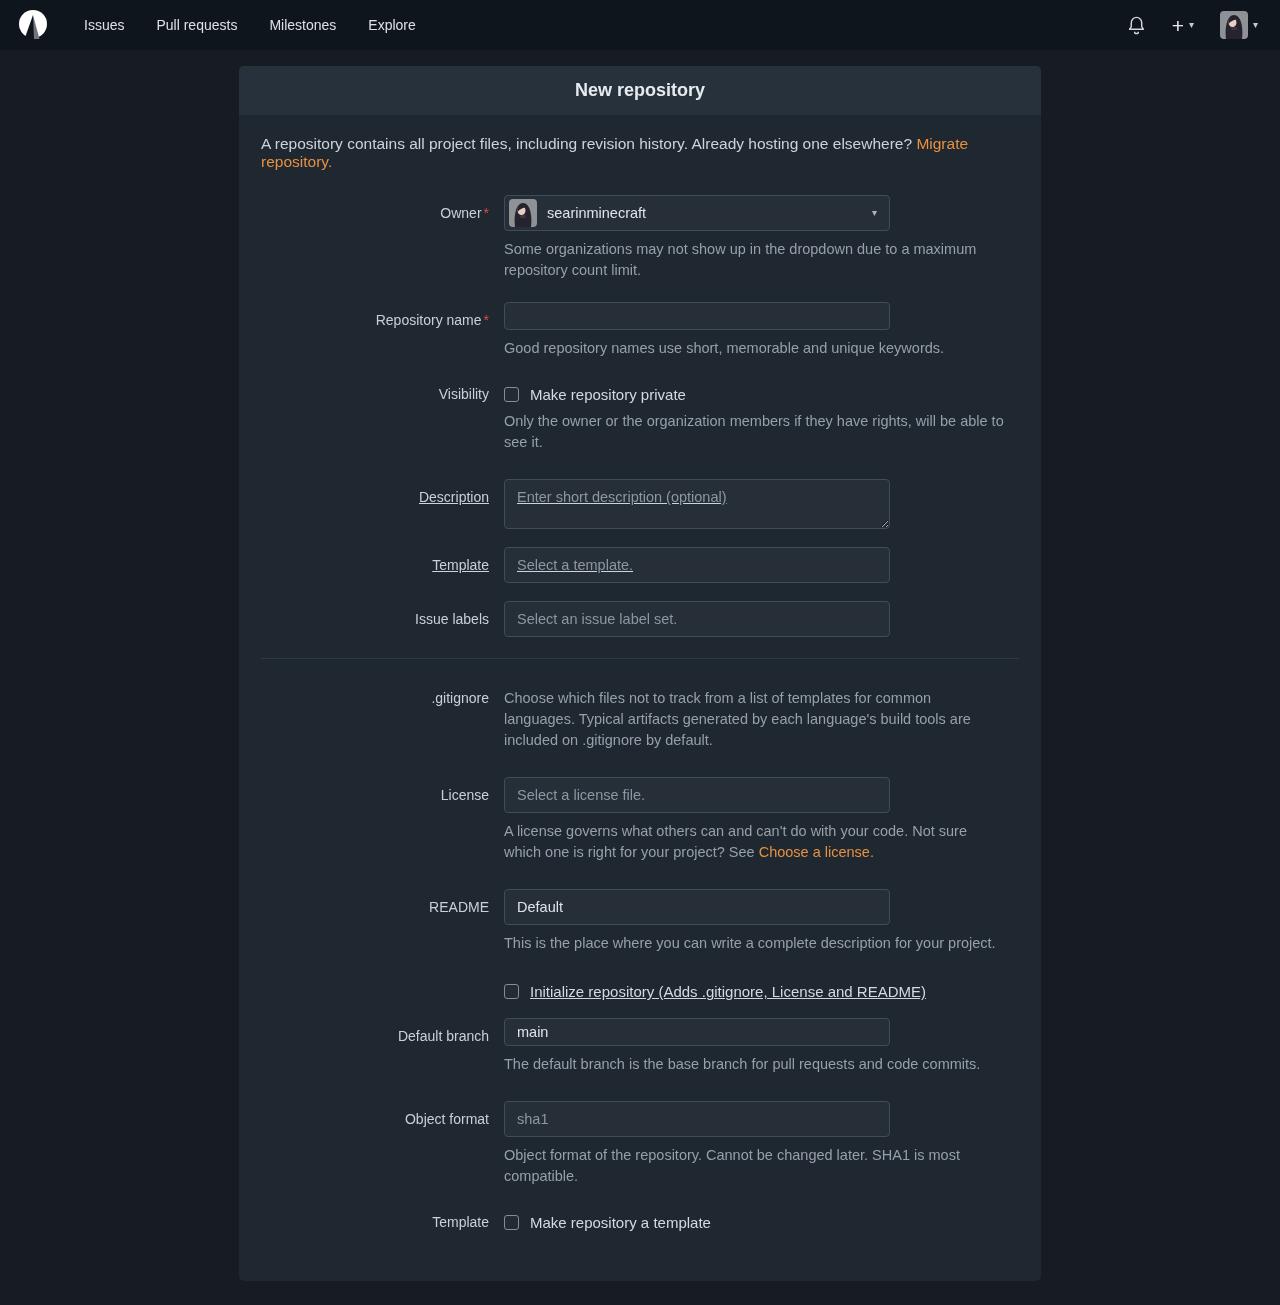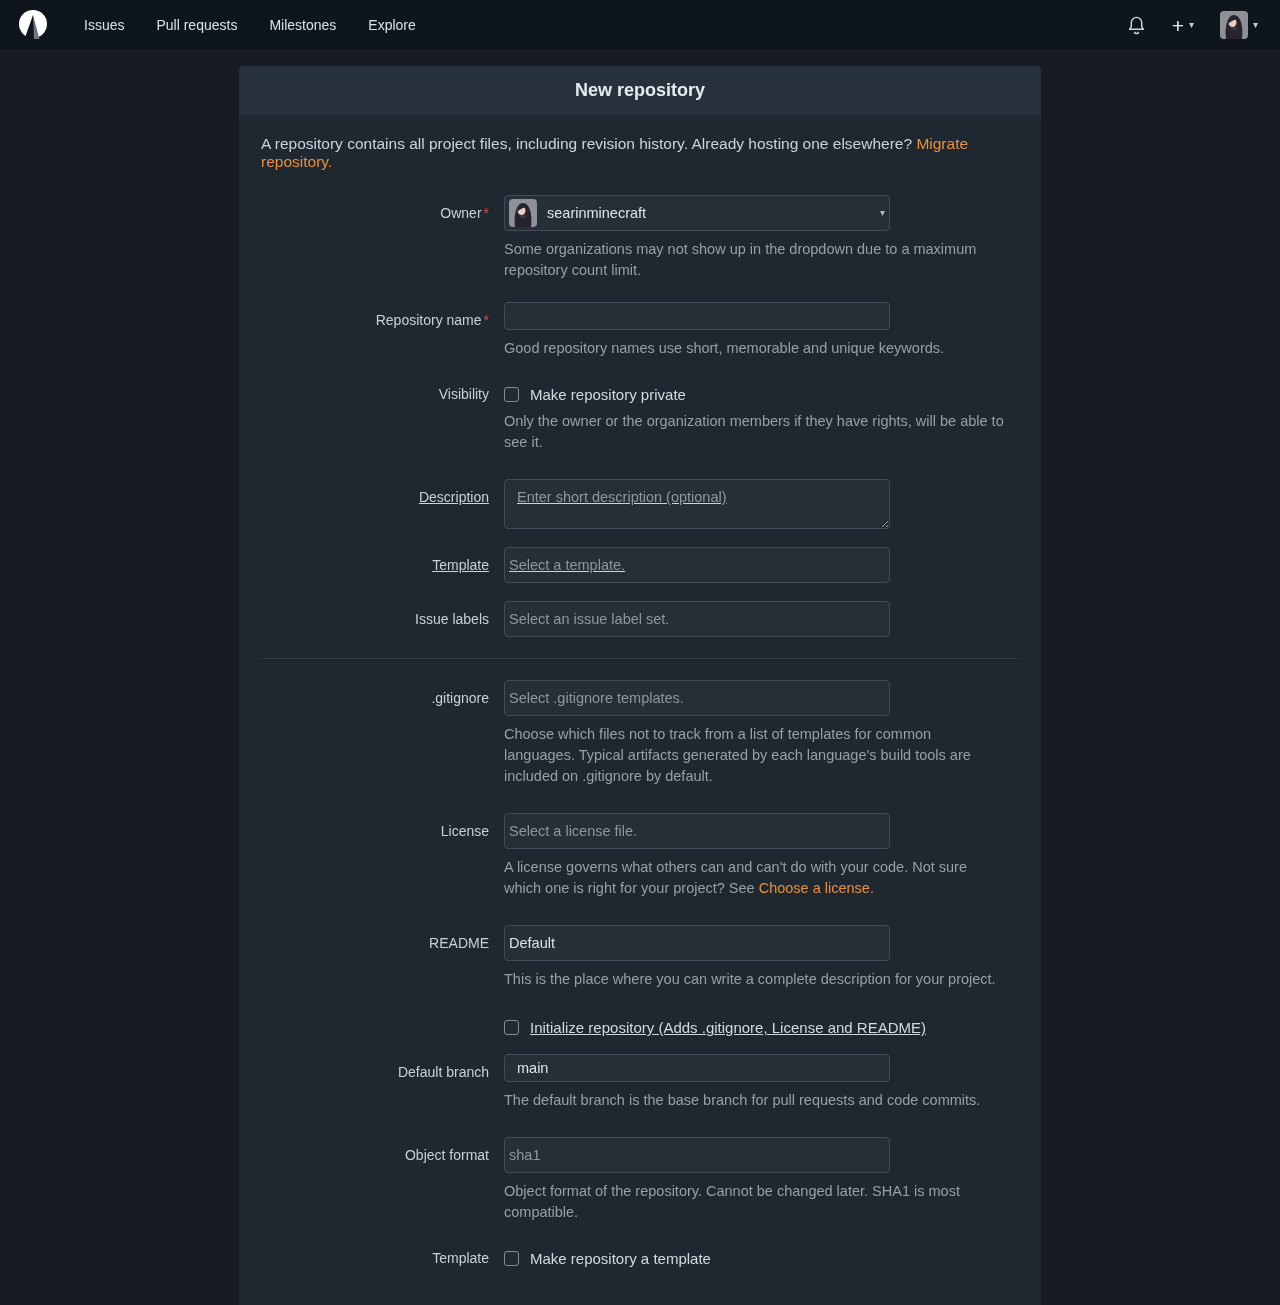--- a/index.html
+++ b/index.html
@@ -52,21 +52,21 @@
   .field-col { flex:1; min-width:0; }
   .req { color:#db4b4b; margin-left:2px; }
   .text-input, .selectbox, .textarea {
     width:386px; background:#262f38; border:1px solid #414c58; border-radius:4px;
     font-family:"Liberation Sans", sans-serif; font-size:14.5px; color:#dde3e9;
   }
   .text-input { height:28px; padding:0 12px; outline:none; }
   .text-input::placeholder { color:#8d97a1; }
   .textarea { height:50px; padding:9px 12px; resize:vertical; outline:none; display:block; }
   .textarea::placeholder { color:#8d97a1; }
-  .selectbox { height:36px; display:flex; align-items:center; padding:0 4px; cursor:pointer; }
+  .selectbox { height:36px; display:flex; align-items:center; padding:0 12px; cursor:pointer; }
   .selectbox .ph { color:#8d97a1; }
   .selectbox .val { color:#dde3e9; }
   .selectbox.with-avatar { padding-left:4px; }
   .selectbox .avatar { margin-right:10px; }
   .selectbox .caret { margin-left:auto; color:#aeb6bd; }
   .help {
     max-width:500px; font-size:14.5px; line-height:1.45; color:#96a0aa;
     margin-top:8px;
   }
   .checkbox-row { display:flex; align-items:center; gap:11px; padding-top:1px; }
@@ -191,23 +191,20 @@
             <span class="ph">Select an issue label set.</span>
           </div>
         </div>
       </div>
 
       <hr class="divider">
 
       <div class="form-row mb-26">
         <div class="label-col">.gitignore</div>
         <div class="field-col">
-          <div class="selectbox">
-            <span class="ph">Select .gitignore templates.</span>
-          </div>
           <div class="help">Choose which files not to track from a list of templates for common languages. Typical artifacts generated by each language's build tools are included on .gitignore by default.</div>
         </div>
       </div>
 
       <div class="form-row mb-26">
         <div class="label-col">License</div>
         <div class="field-col">
           <div class="selectbox">
             <span class="ph">Select a license file.</span>
           </div>

